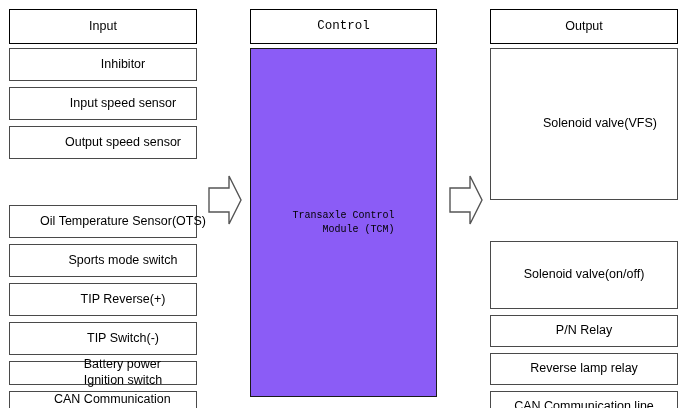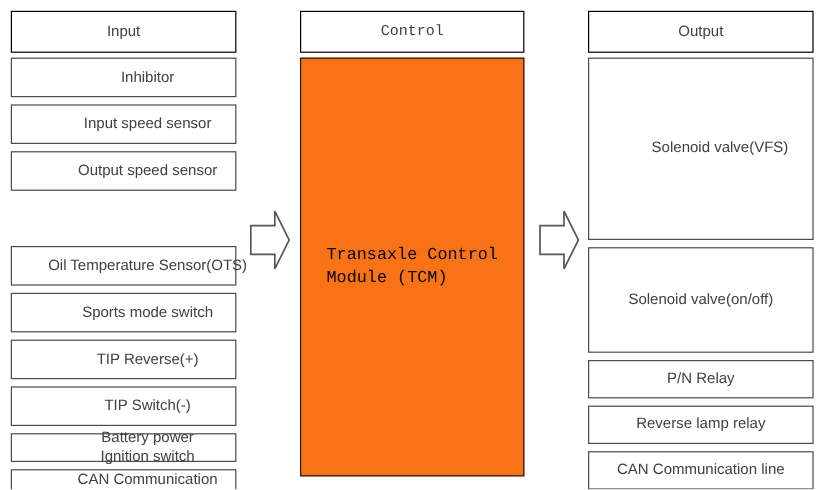--- a/index.html
+++ b/index.html
@@ -35,24 +35,24 @@
   #col-output { left: 490px; width: 188px; }
 
   
   .box {
     box-sizing: border-box;
     border: 1px solid #4a4a4a;
     background: #ffffff;
     display: flex;
     align-items: center;
     justify-content: center;
-    text-align: center;
+    text-align: left;
     font-size: 12.5px;
     line-height: 1.25;
-    color: #404040;
+    color: #000000;
     padding: 2px 4px;
     flex: 0 0 auto;
   }
 
   
   .box.header {
     border: 1.6px solid #000000;
     height: 35px;
     font-size: 12.5px;
   }
@@ -63,30 +63,30 @@
   #col-input .row { height: 33px; padding-left: 44px; }
   #col-input .row.tall { height: 24px; }
 
   
   #col-control .body {
     flex: 1 1 auto;
     border: 1.4px solid #1a1a1a;
     display: flex;
     align-items: center;
     justify-content: center;
-    text-align: left;
-    font-size: 14px;
+    text-align: right;
+    font-size: 10px;
     line-height: 1.35;
-    background: #f97316;
+    background: #8b5cf6;
     box-sizing: border-box;
   }
 
   
   #col-output .r-vfs    { height: 152px; padding-left: 36px; }
-  #col-output .r-onoff  { height: 88px;  }
+  #col-output .r-onoff  { height: 68px; margin-top: 35px;  }
   #col-output .r-small  { height: 32px;  }
 
   
   .arrow {
     position: absolute;
     width: 34px;
     height: 52px;
   }
   #arrow-input-control  { left: 208px; top: 174px; }
   #arrow-control-output { left: 449px; top: 174px; }

